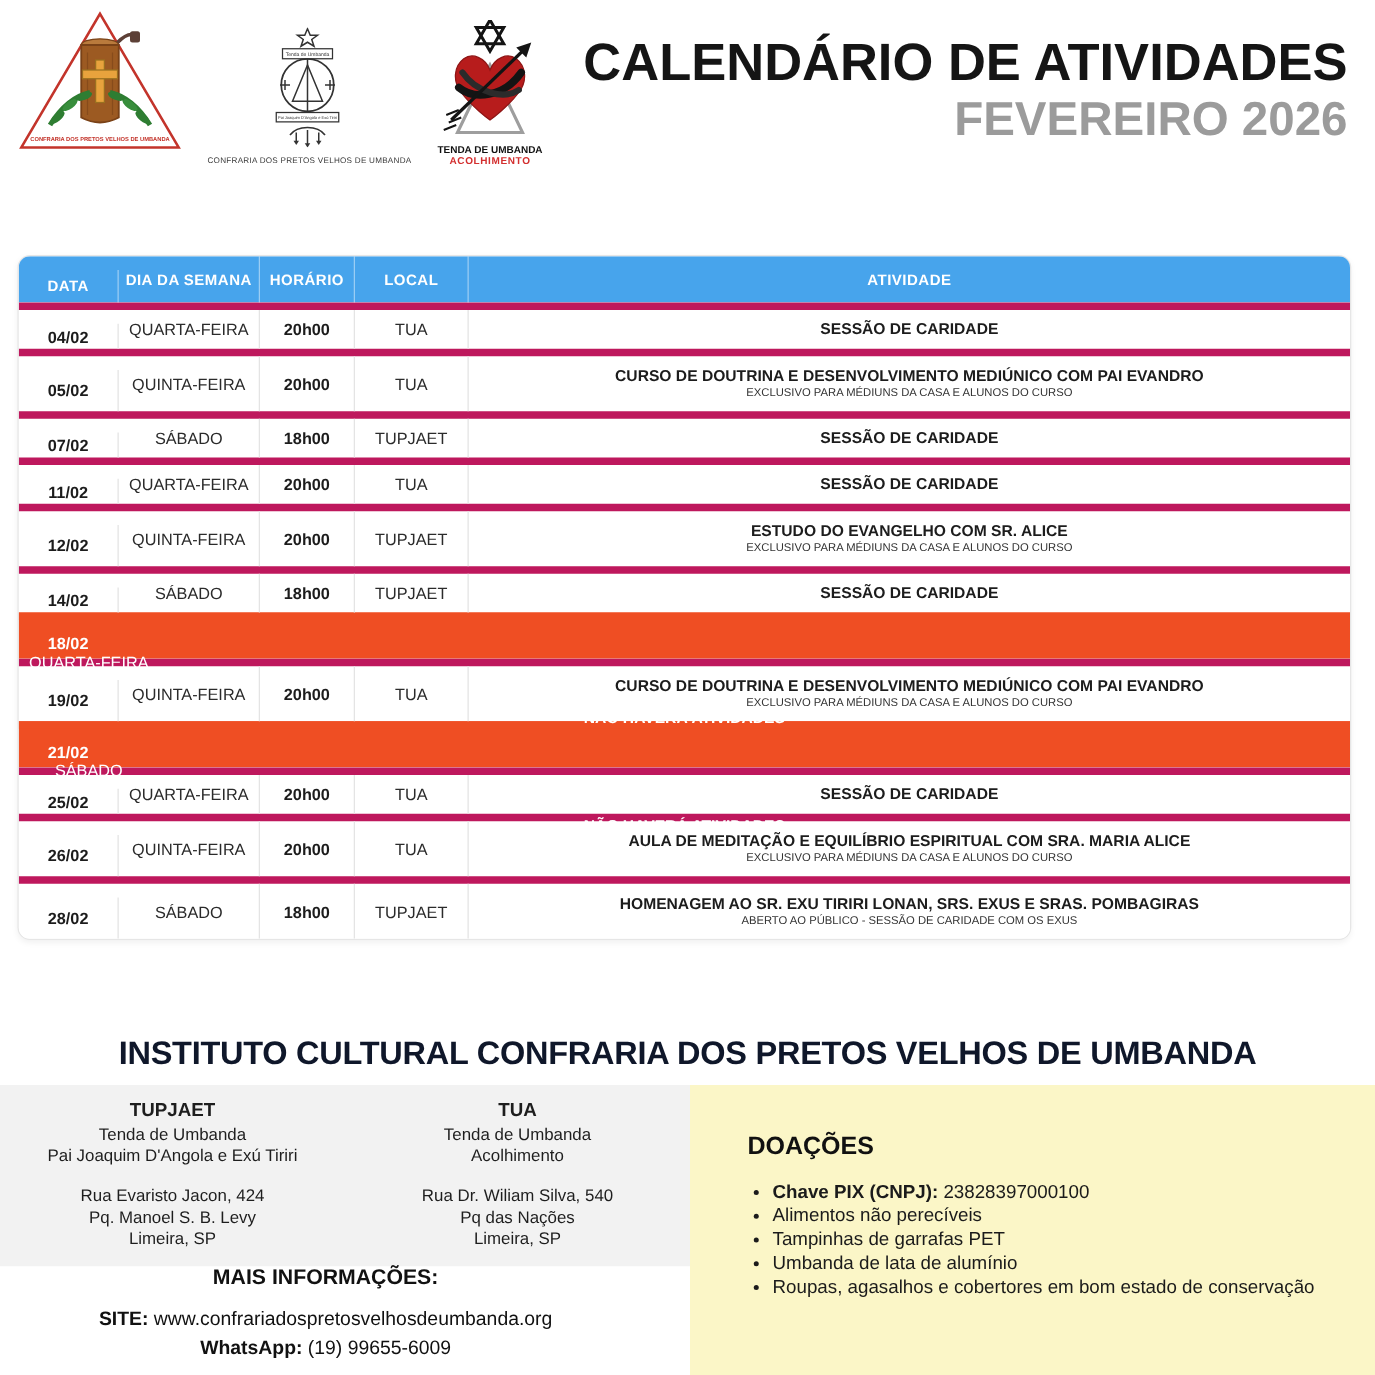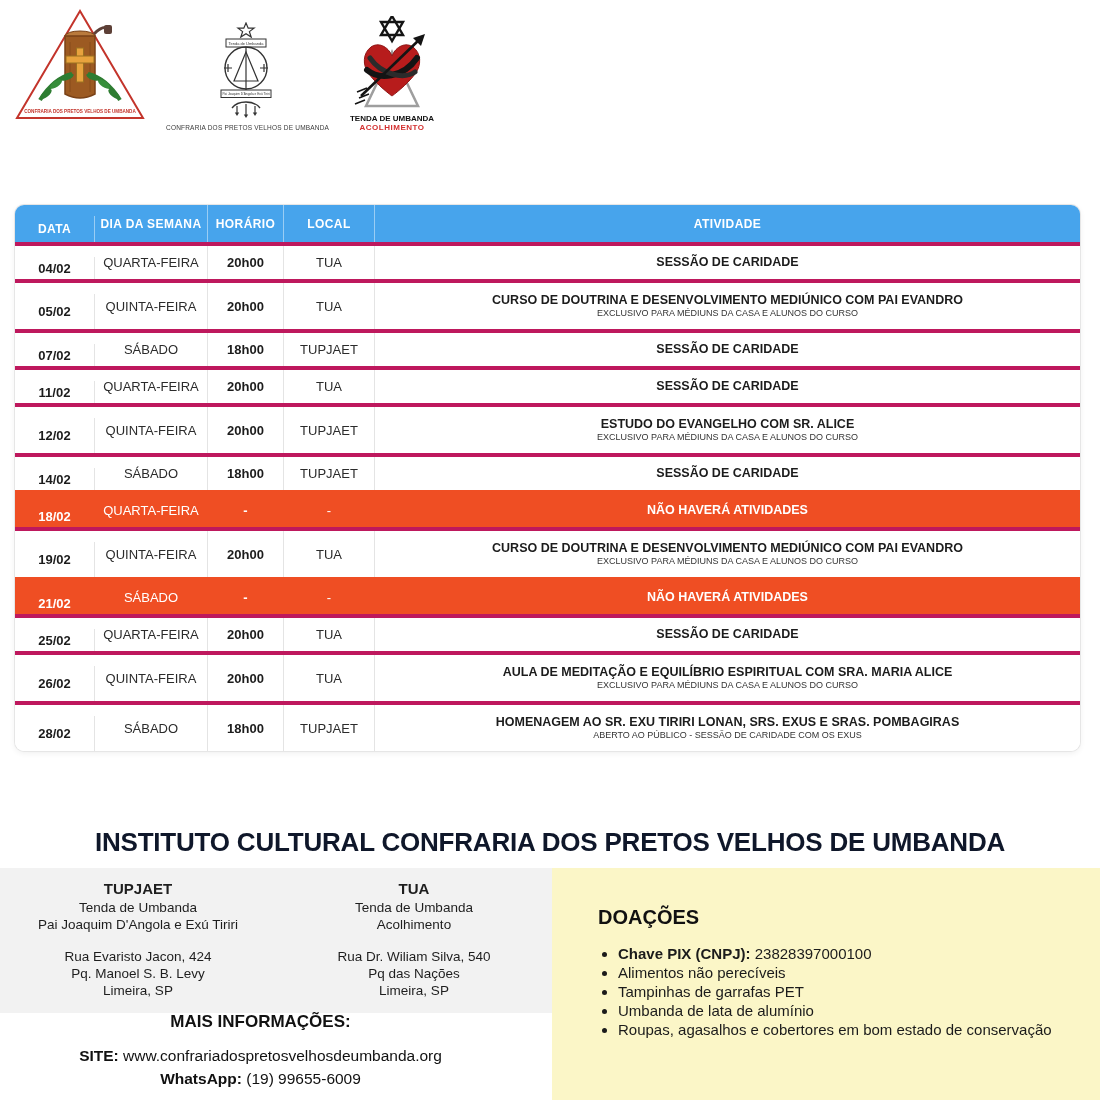--- a/index.html
+++ b/index.html
@@ -25,23 +25,23 @@
   #titleblock{position:absolute;right:22px;top:26px;text-align:right;}
   #main-title{font-size:42px;font-weight:800;color:#151515;letter-spacing:0;line-height:1.12;}
   #sub-title{font-size:38px;font-weight:800;color:var(--gray-sub);margin-top:2px;}
 
   
   #acttable{position:absolute;left:15px;top:205px;width:1065px;border-radius:9px;overflow:hidden;
             box-shadow:0 0 0 1px #E6E6E6,0 2px 6px rgba(0,0,0,.07);background:#fff;}
   .thead{display:flex;height:37px;background:var(--blue);}
   .thead .tcell{color:#fff;font-weight:bold;font-size:12px;letter-spacing:.4px;border-right:1px solid rgba(255,255,255,.45);}
   .thead .tcell:last-child{border-right:none;}
-  .trow{display:flex;height:37px;background:#fff;border-top:4px solid #be185d;}
+  .trow{display:flex;height:37px;background:#fff;border-top:6px solid #be185d;}
   .trow.tall{height:50px;}
-  .trow.highlight{background:var(--orange);border-top-color:var(--orange);}
+  .trow.highlight{background:var(--orange);border-top-color:var(--orange);flex-direction:column;}
   .tcell{display:flex;flex-direction:column;align-items:center;justify-content:center;text-align:center;border-right:1px solid #E4E4E4;padding:0 4px;}
   .tcell:last-child{border-right:none;}
   .trow.highlight .tcell{border-right-color:transparent;color:#fff;}
   .w-data{width:80px;margin-top:11px;}.w-dia{width:113px;}.w-hor{width:76px;}.w-loc{width:91px;}.w-act{flex:1;}
   .cd{font-size:13px;font-weight:bold;color:#1c1c1c;}
   .cn{font-size:13px;color:#2b2b2b;}
   .trow.highlight .cd,.trow.highlight .cn{color:#fff;}
   .act-main{font-size:12.5px;font-weight:bold;color:#1c1c1c;line-height:1.15;}
   .act-sub{font-size:9px;color:#333;margin-top:2px;line-height:1.1;}
   .trow.highlight .act-main,.trow.highlight .act-sub{color:#fff;}
@@ -125,20 +125,24 @@
         <polygon points="78,18 66,22 74,30" fill="#141414"></polygon>
         <path d="M12,82 L22,78 M10,76 L20,72 M8,88 L18,84" stroke="#141414" stroke-width="1.6"></path>
         <polygon points="45,0 56,19 34,19" fill="none" stroke="#141414" stroke-width="2.4"></polygon>
         <polygon points="45,25 34,6 56,6" fill="none" stroke="#141414" stroke-width="2.4"></polygon>
       </svg>
       <div class="logo3cap1">TENDA DE UMBANDA</div>
       <div class="logo3cap2">ACOLHIMENTO</div>
     </div>
   </div>
 
+  <div id="titleblock">
+    <div id="main-title">CALENDÁRIO DE ATIVIDADES</div>
+    <div id="sub-title">FEVEREIRO 2026</div>
+  </div>
 
   <div id="acttable">
     <div class="thead">
       <div class="tcell w-data">DATA</div>
       <div class="tcell w-dia">DIA DA SEMANA</div>
       <div class="tcell w-hor">HORÁRIO</div>
       <div class="tcell w-loc">LOCAL</div>
       <div class="tcell w-act">ATIVIDADE</div>
     </div>
     <div id="table-body">

